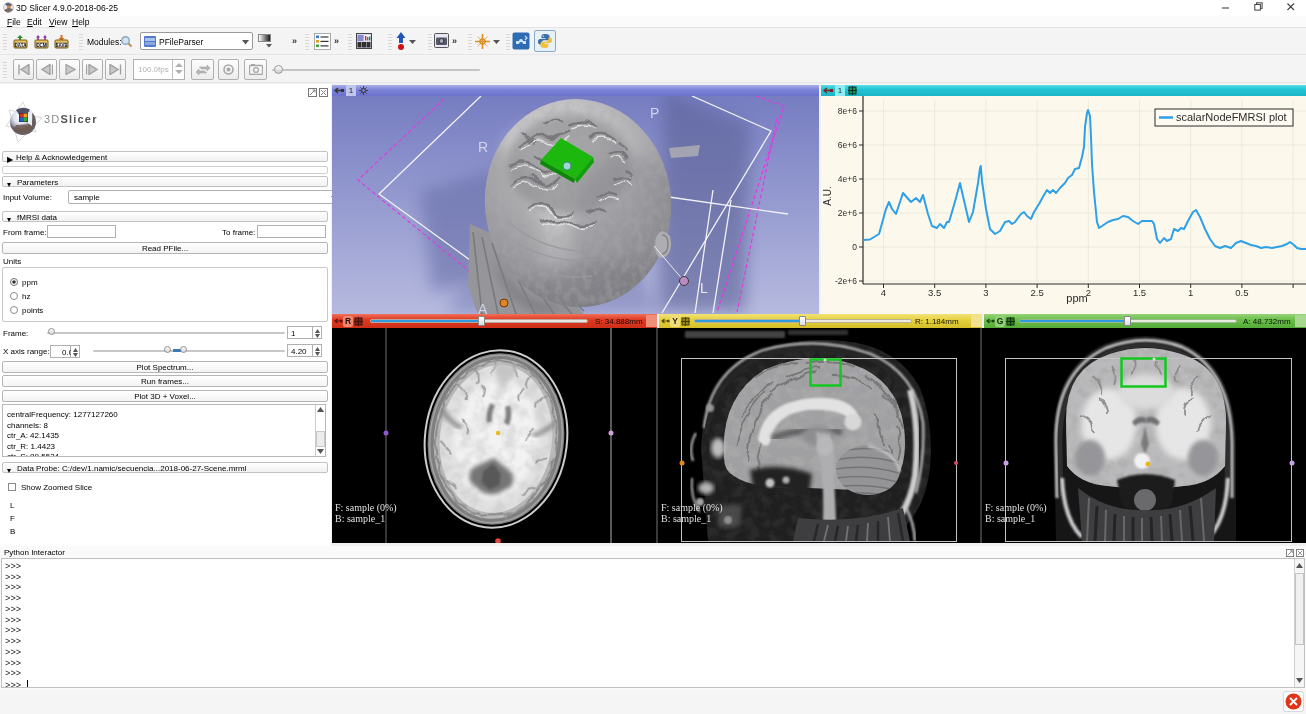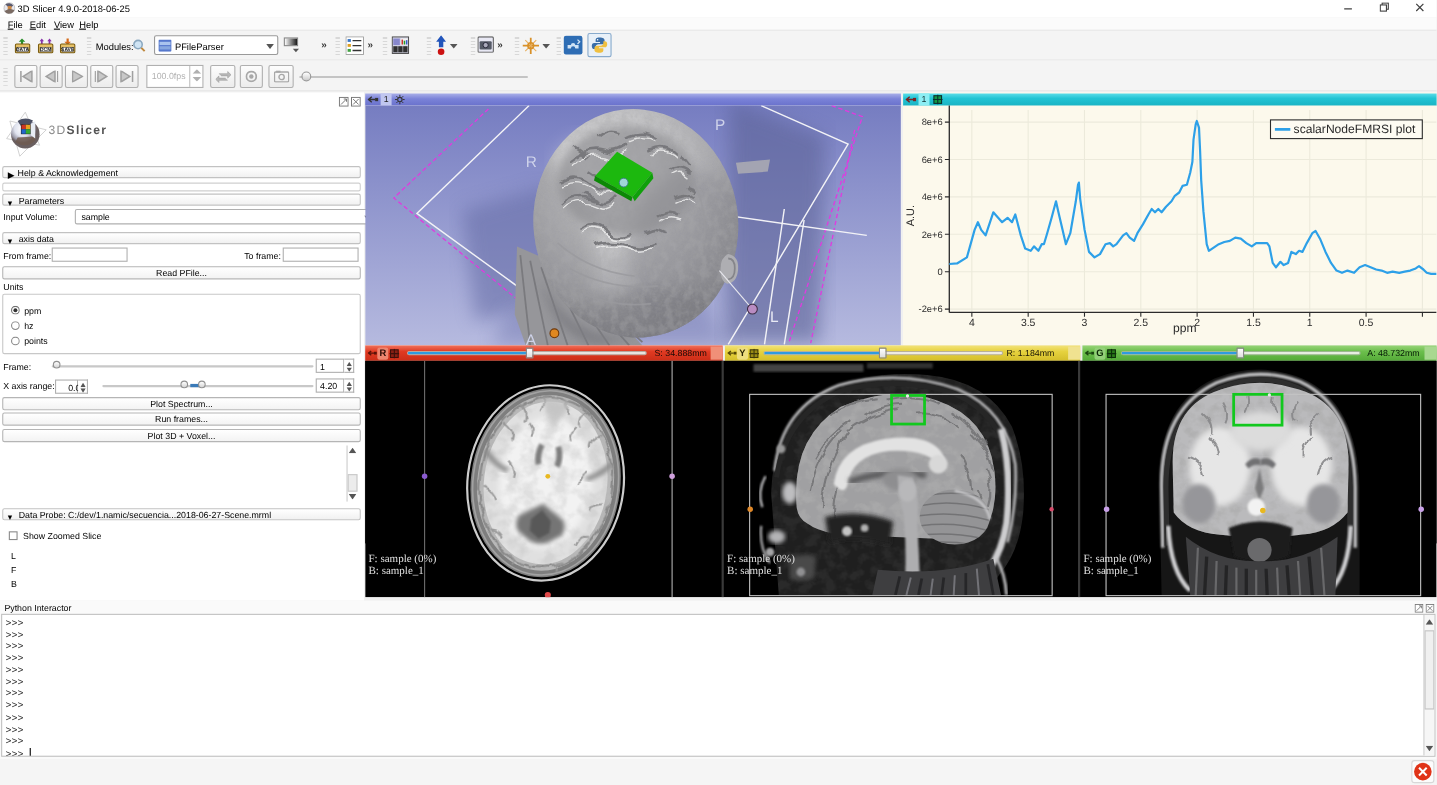--- a/index.html
+++ b/index.html
@@ -262,21 +262,21 @@
     </div>
  <span class="abs" style="left:3px;top:109px">Input Volume:</span>
  <div class="inp" style="left:68px;top:106px;width:313px;height:14px;border-radius:2px">
    <span class="abs" style="left:5px;top:2px">sample</span>
    <svg class="abs" style="left:262px;top:5px" width="8" height="5" viewBox="0 0 8 5">
         <path d="M0 0 h7 l-3.5 4.5 z" fill="#555"></path>
       </svg>
  </div>
  <div class="secbar" style="top:127px">
       <span class="tri">▾</span>
-      <span class="lbl" style="left:14px">axis data</span>
+      <span class="lbl" style="left:14px">fMRSI data</span>
     </div>
  <span class="abs" style="left:3px;top:144px">From frame:</span>
  <div class="inp" style="left:47px;top:141px;width:69px;height:13px"></div>
  <span class="abs" style="left:222px;top:144px">To frame:</span>
  <div class="inp" style="left:257px;top:141px;width:69px;height:13px"></div>
  <div class="pbtn" style="top:158px">Read PFile...</div>
  <span class="abs" style="left:3px;top:173px">Units</span>
  <div class="abs" style="left:2px;top:183px;width:326px;height:55px;border:1px solid #c8c8c8;border-radius:2px"></div>
  <svg class="abs" style="left:10px;top:194px" width="8" height="8" viewBox="0 0 8 8">
       <circle cx="4" cy="4" r="3.5" fill="#fff" stroke="#707070"></circle>
@@ -322,20 +322,23 @@
   <svg width="5" height="4" viewBox="0 0 5 4" style="display:block;margin:1.5px 0 0 1.5px">
         <path d="M0 4 L2.5 0 L5 4z" fill="#555"></path>
       </svg>
   <svg width="5" height="4" viewBox="0 0 5 4" style="display:block;margin:1.5px 0 0 1.5px">
         <path d="M0 0 L2.5 4 L5 0z" fill="#555"></path>
       </svg>
  </div>
  <div class="pbtn" style="top:291px">Run frames...</div>
  <div class="pbtn" style="top:277px">Plot Spectrum...</div>
  <div class="pbtn" style="top:306px">Plot 3D + Voxel...</div>
+ <div class="abs" style="left:2px;top:320px;width:324px;height:53px;border:1px solid #b8b8b8;background:#fff;overflow:hidden">
+  <div style="font-size:8px;line-height:10.6px;padding:5px 0 0 4px;color:#000">centralFrequency: 1277127260<br>channels: 8<br>ctr_A: 42.1435<br>ctr_R: 1.4423<br>ctr_S: 89.5534</div>
+ </div>
  <div class="abs" style="left:315px;top:321px;width:10px;height:51px;background:#fff;border-left:1px solid #ccc">
   <svg width="7" height="5" viewBox="0 0 7 5" style="display:block;margin:2px 0 0 1px">
         <path d="M0 5 L3.5 0 L7 5z" fill="#555"></path>
       </svg>
   <div style="position:absolute;left:0;top:26px;width:9px;height:16px;background:#ececec;border:1px solid #c8c8c8"></div>
   <svg width="7" height="5" viewBox="0 0 7 5" style="position:absolute;left:1px;bottom:2px">
         <path d="M0 0 L3.5 5 L7 0z" fill="#555"></path>
       </svg>
  </div>
  <div class="secbar" style="top:378px">

